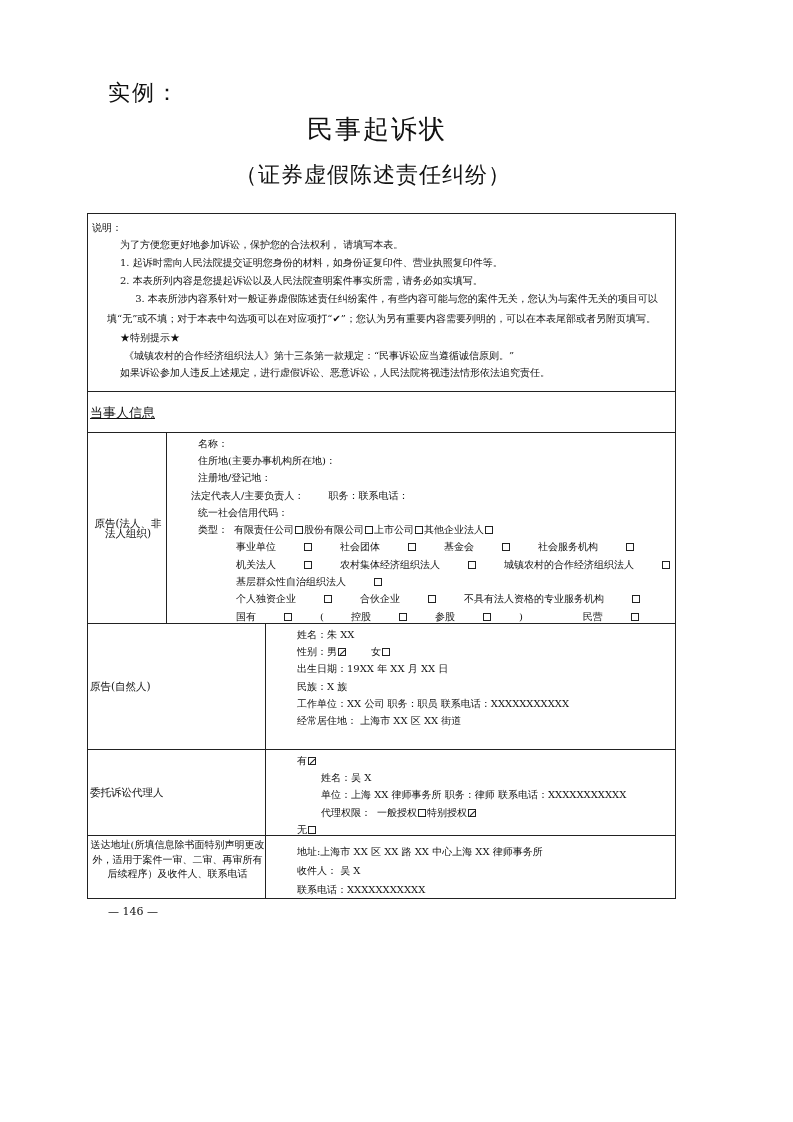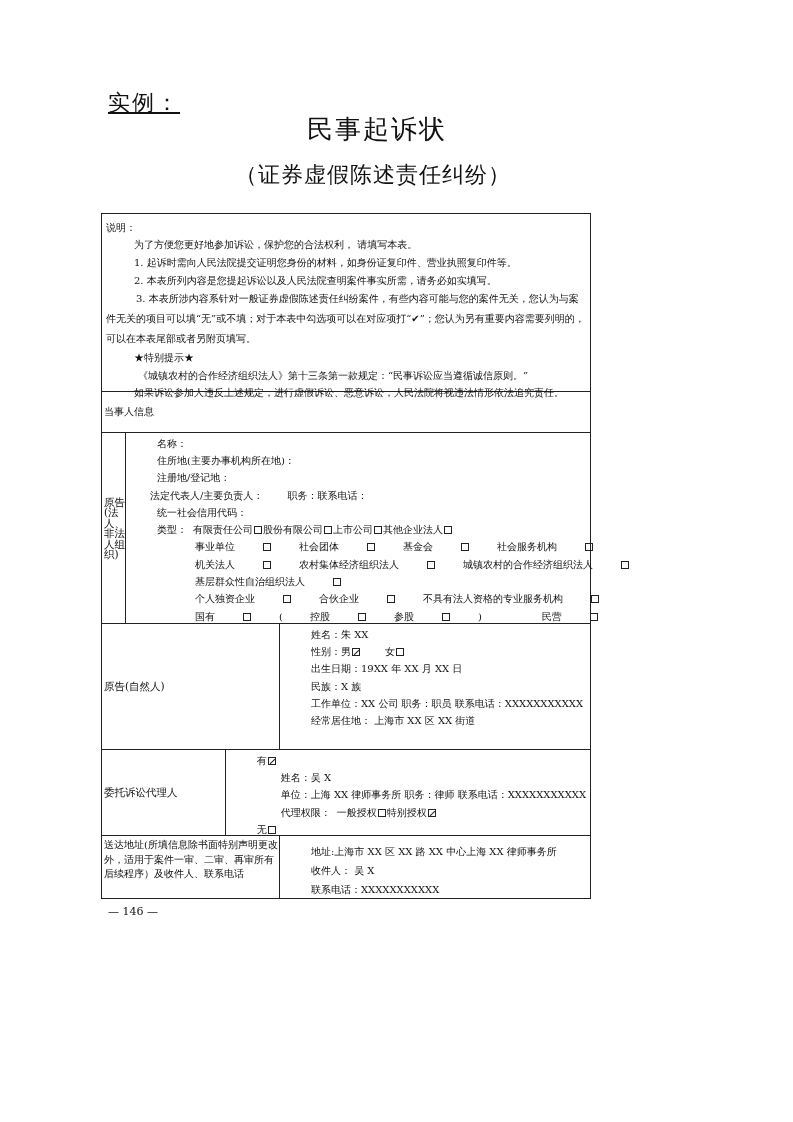--- a/index.html
+++ b/index.html
@@ -1,30 +1,30 @@
 <!DOCTYPE html>
 <html><head>
 <meta charset="utf-8">
 <style>
   html, body { margin: 0; padding: 0; background: #ffffff; }
   body { width: 793px; height: 1122px; position: relative; overflow: hidden;
          font-family: "DejaVu Serif", "Liberation Serif", serif; color: #111; }
-  .example-label { position: absolute; left: 108px; top: 88px; font-size: 22px; letter-spacing: 2px; text-decoration: underline; }
+  .example-label { position: absolute; left: 108px; top: 78px; font-size: 22px; letter-spacing: 2px; }
   .title { position: absolute; left: 0; width: 714px; top: 112px; text-align: center;
            font-size: 26px; letter-spacing: 2px; padding-left: 40px; box-sizing: border-box; }
   .subtitle { position: absolute; left: 0; width: 706px; top: 160px; text-align: center;
               font-size: 22px; letter-spacing: 1px; padding-left: 40px; box-sizing: border-box; }
-  .form { position: absolute; left: 101px; top: 213px; width: 490px; border: 1.5px solid #222;
-          box-sizing: border-box; font-size: 10px; line-height: 1; }
+  .form { position: absolute; left: 87px; top: 213px; width: 589px; border: 1.5px solid #222;
+          box-sizing: border-box; font-size: 10px; line-height: 1; text-align: center; }
   .notes { border-bottom: 1.5px solid #222; padding: 5px 4px 4px 4px; height: 178px; box-sizing: border-box; }
   .notes .line { height: 17.6px; display: flex; align-items: center; white-space: nowrap; }
   .notes .indent { padding-left: 28px; }
   .notes .indent2 { padding-left: 32px; }
   .notes .para3 { white-space: normal; height: auto; line-height: 20px; text-indent: 30px; display: block; }
-  .section-header { height: 40px; border-bottom: 1.5px solid #222; display: flex; align-items: center; padding-left: 2px; font-size: 10px; }
+  .section-header { height: 40px; border-bottom: 1.5px solid #222; display: flex; align-items: center; padding-left: 2px; font-size: 13px; text-decoration: underline; }
   .row { display: flex; border-bottom: 1.5px solid #222; }
   .row:last-child { border-bottom: none; }
   .row .label { width: 178px; border-right: 1.5px solid #222; box-sizing: border-box; display: flex;
                 align-items: center; padding-left: 2px; font-size: 10.5px; }
   .row .content { flex: 1; padding: 2px 4px; box-sizing: border-box; margin-left: 27px; }
   .row .content .line { height: 17.3px; display: flex; align-items: center; white-space: nowrap; }
   .row .content .line.sub { padding-left: 38px; gap: 27px; }
   .row .content .line.sub2 { padding-left: 24px; }
   .row .content .line.outdent { margin-left: -7px; }
   .row.org { height: 190px; }

